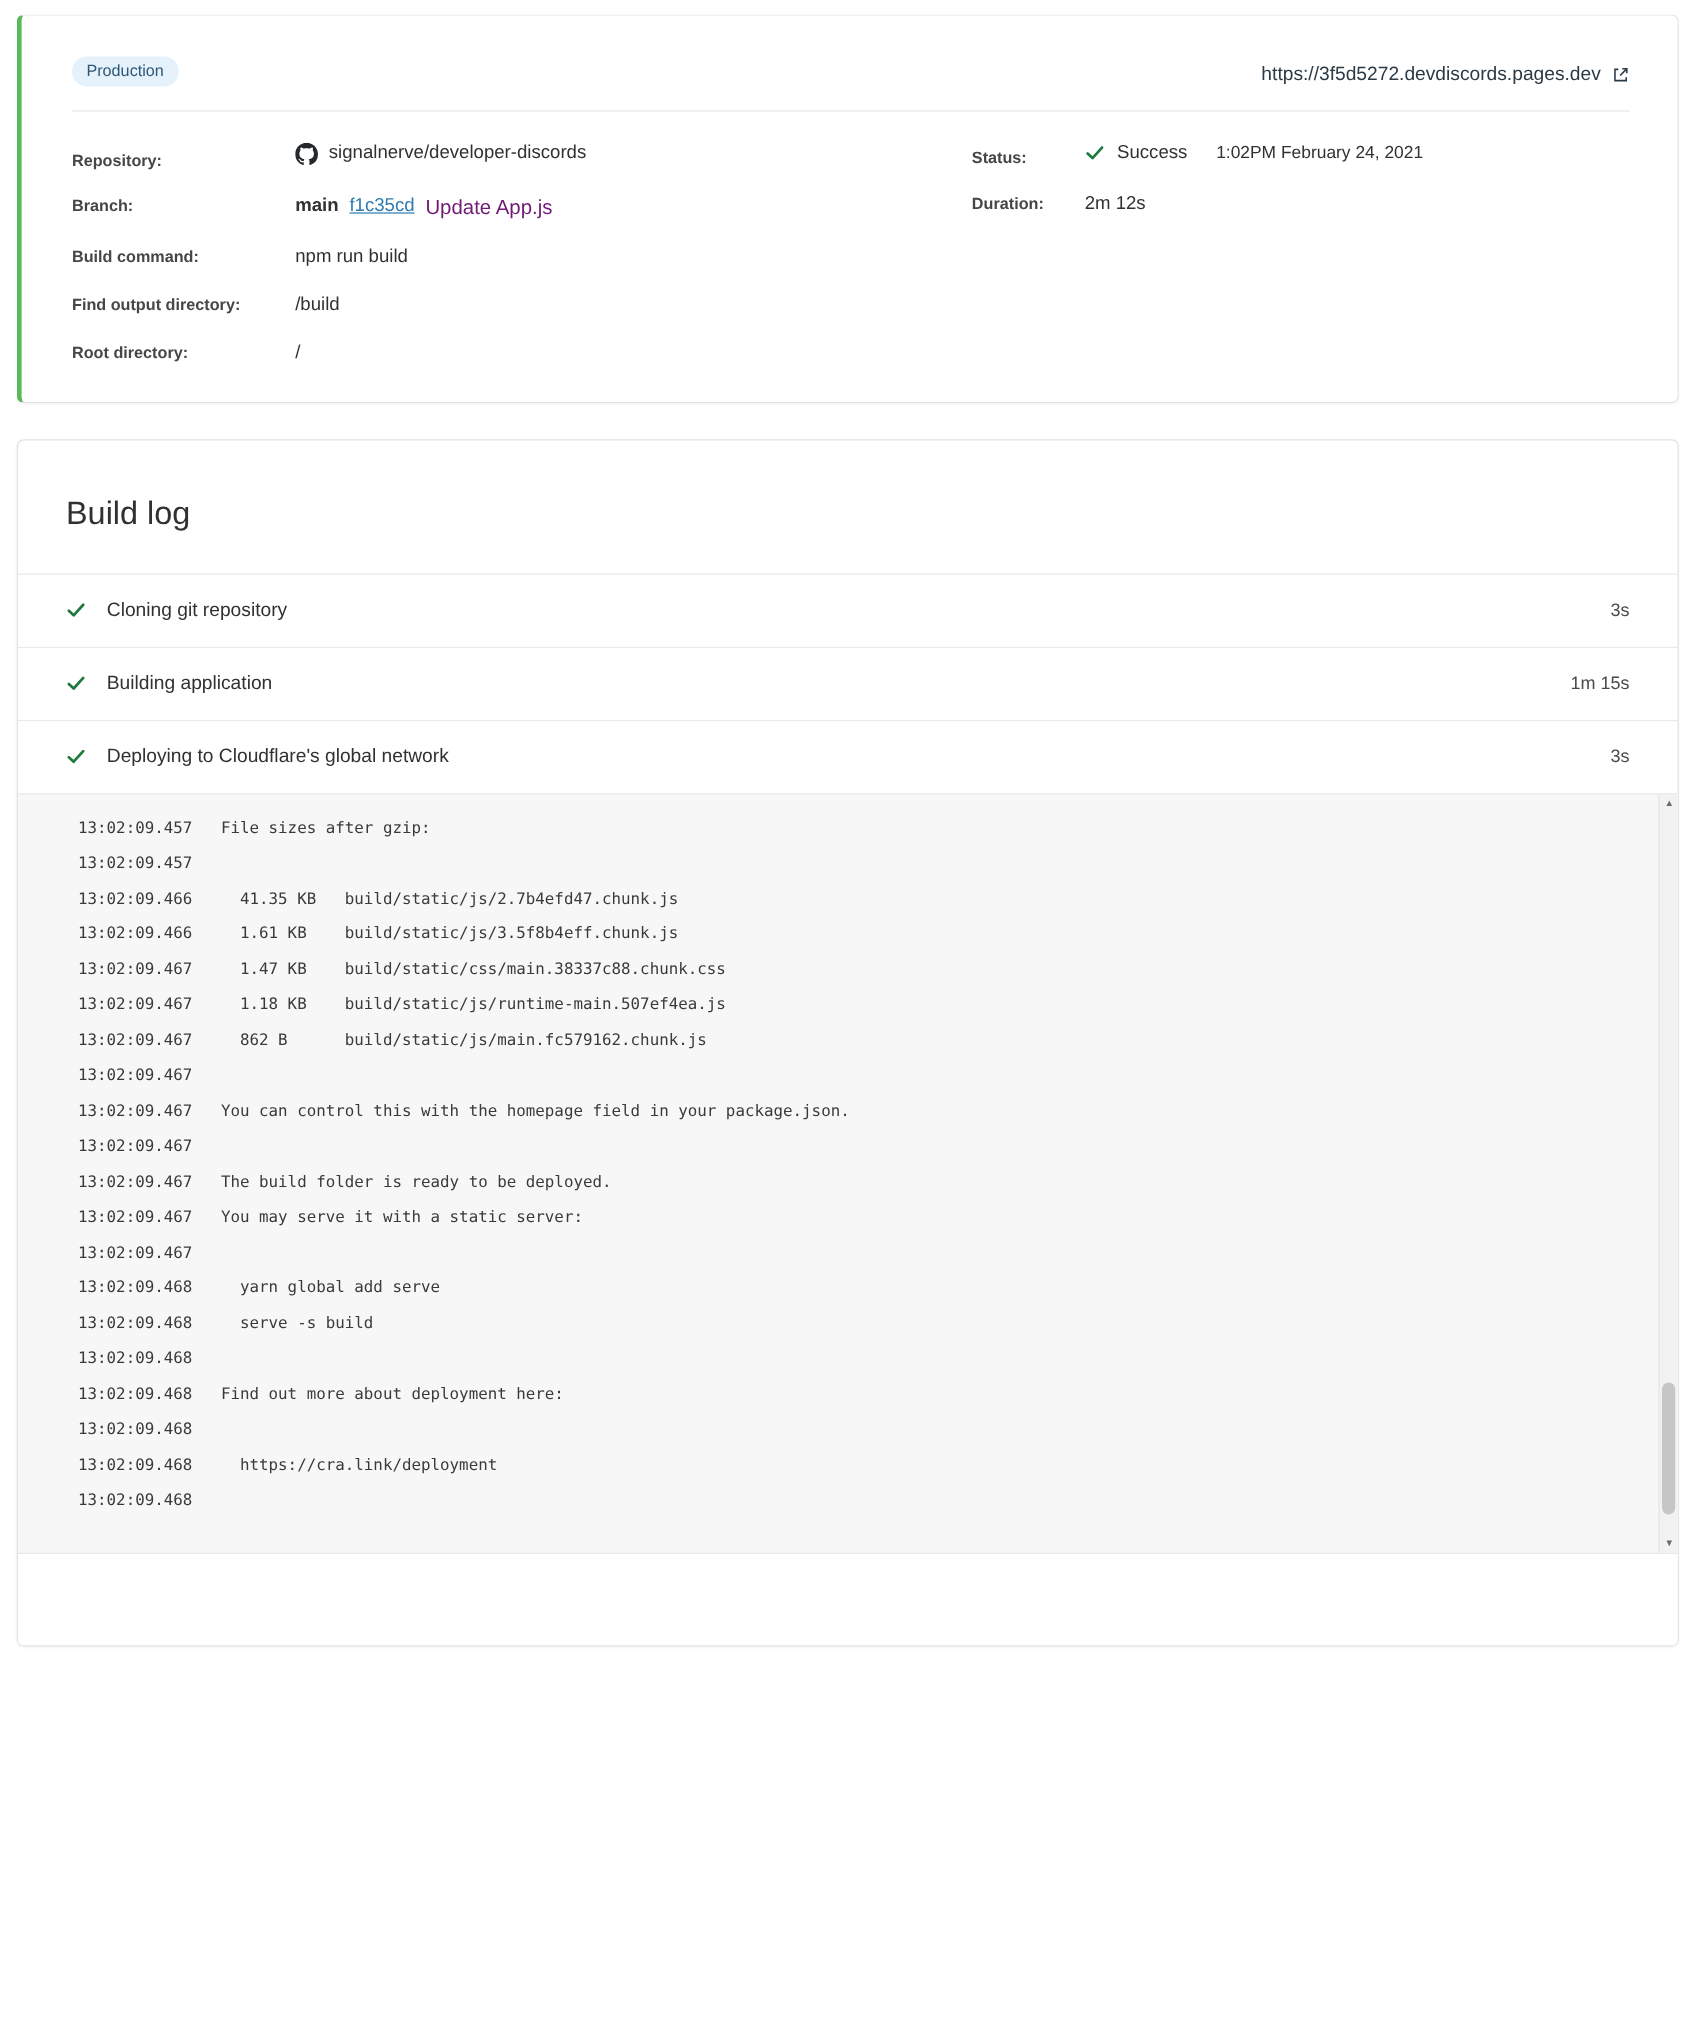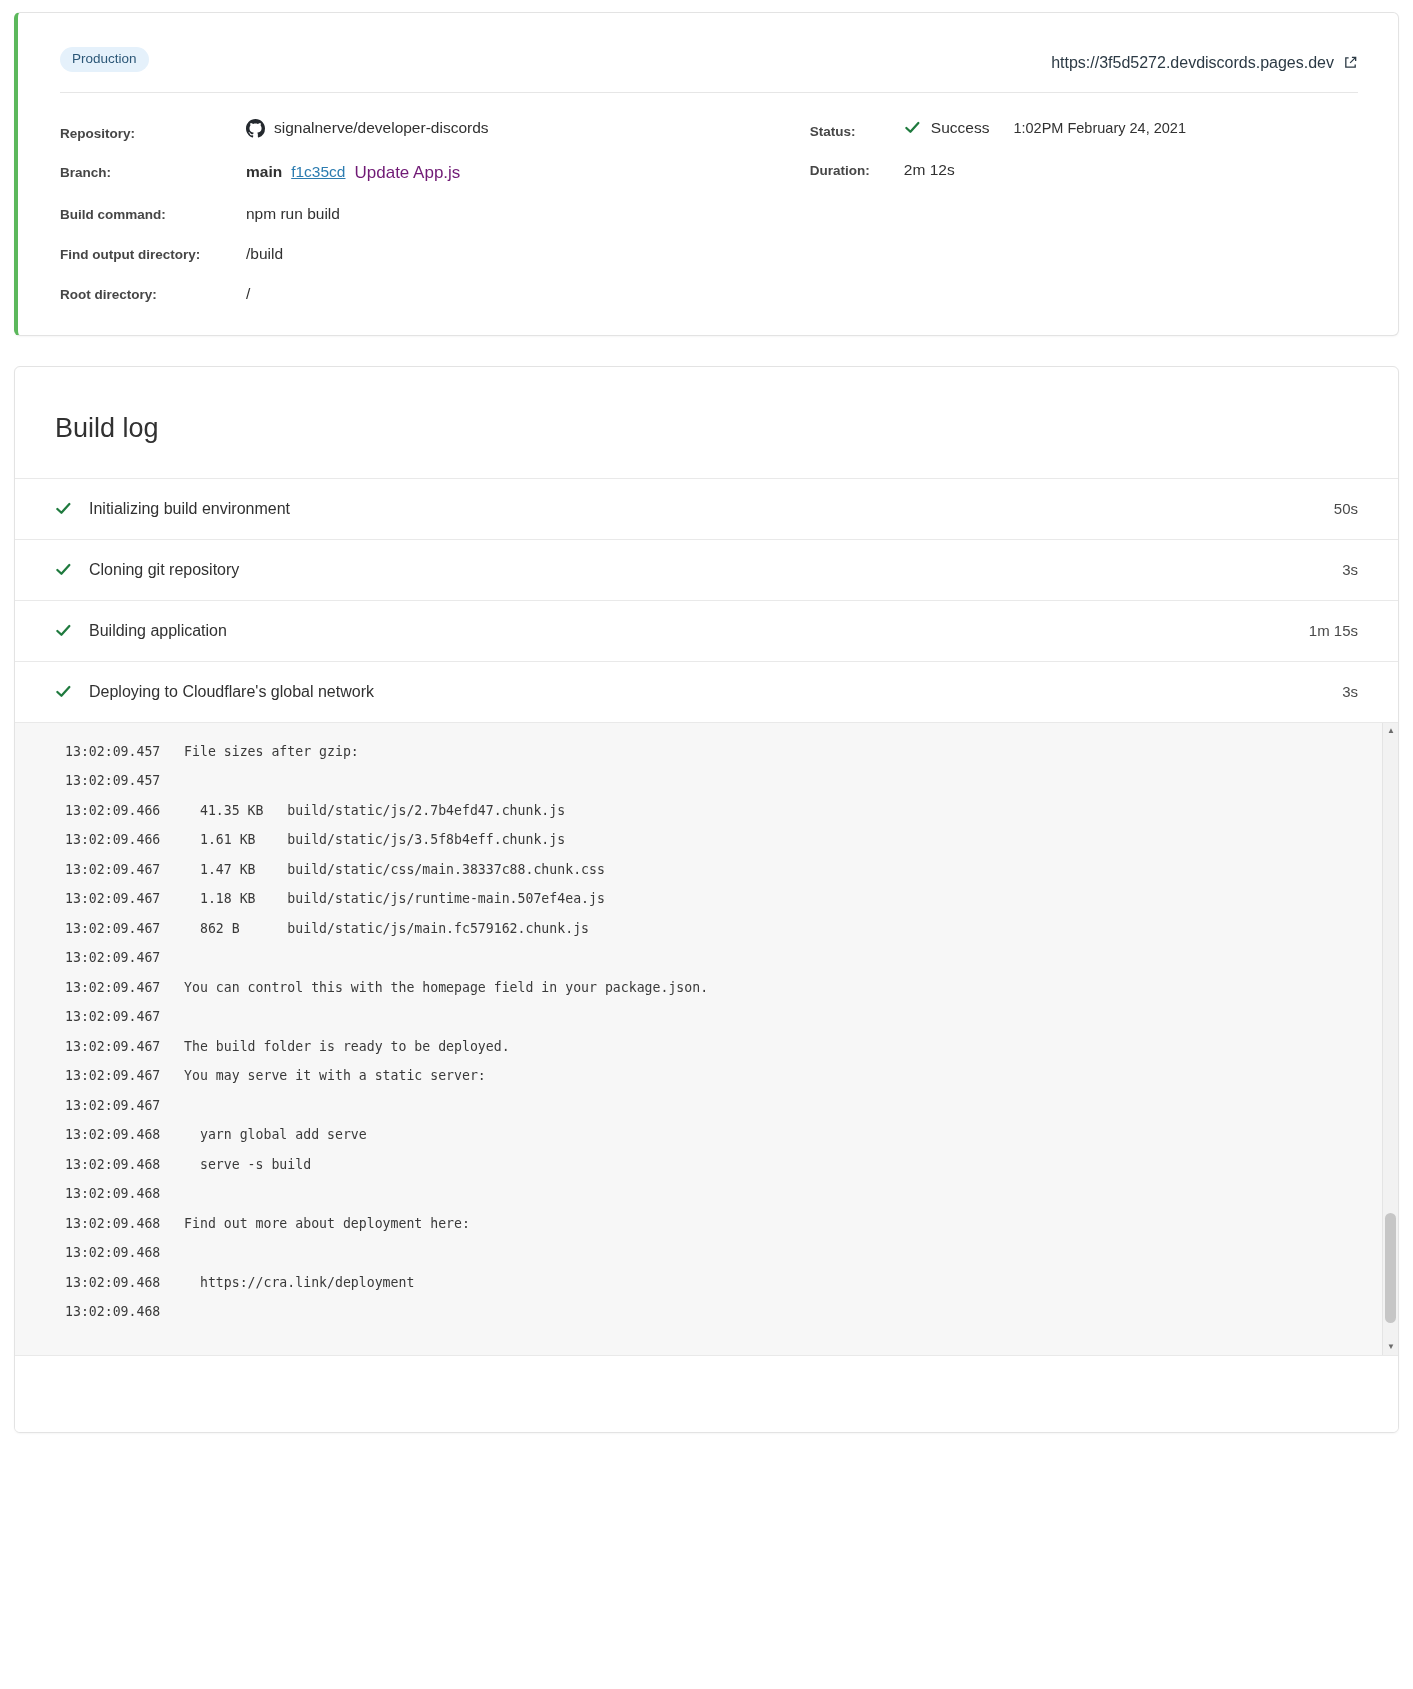--- a/index.html
+++ b/index.html
@@ -271,31 +271,20 @@
         <span class="detail-label">Duration:</span>
         <span class="detail-value">2m 12s</span>
       </div>
     </div>
   </div>
 </section>
 
 <section class="card buildlog">
   <h2 class="buildlog-title">Build log</h2>
 
-  <div class="step">
-    <span class="step-left">
-      <span class="check">
-        <svg viewBox="0 0 18 18" width="17" height="17" fill="none" stroke="#1f7a3e" stroke-width="2.4" stroke-linecap="round" stroke-linejoin="round">
-            <path d="M2.5 9.5 L6.8 13.5 L15.2 4.2"></path>
-          </svg>
-      </span>
-      <span class="step-label">Initializing build environment</span>
-    </span>
-    <span class="step-dur">50s</span>
-  </div>
 
   <div class="step">
     <span class="step-left">
       <span class="check">
         <svg viewBox="0 0 18 18" width="17" height="17" fill="none" stroke="#1f7a3e" stroke-width="2.4" stroke-linecap="round" stroke-linejoin="round">
             <path d="M2.5 9.5 L6.8 13.5 L15.2 4.2"></path>
           </svg>
       </span>
       <span class="step-label">Cloning git repository</span>
     </span>

